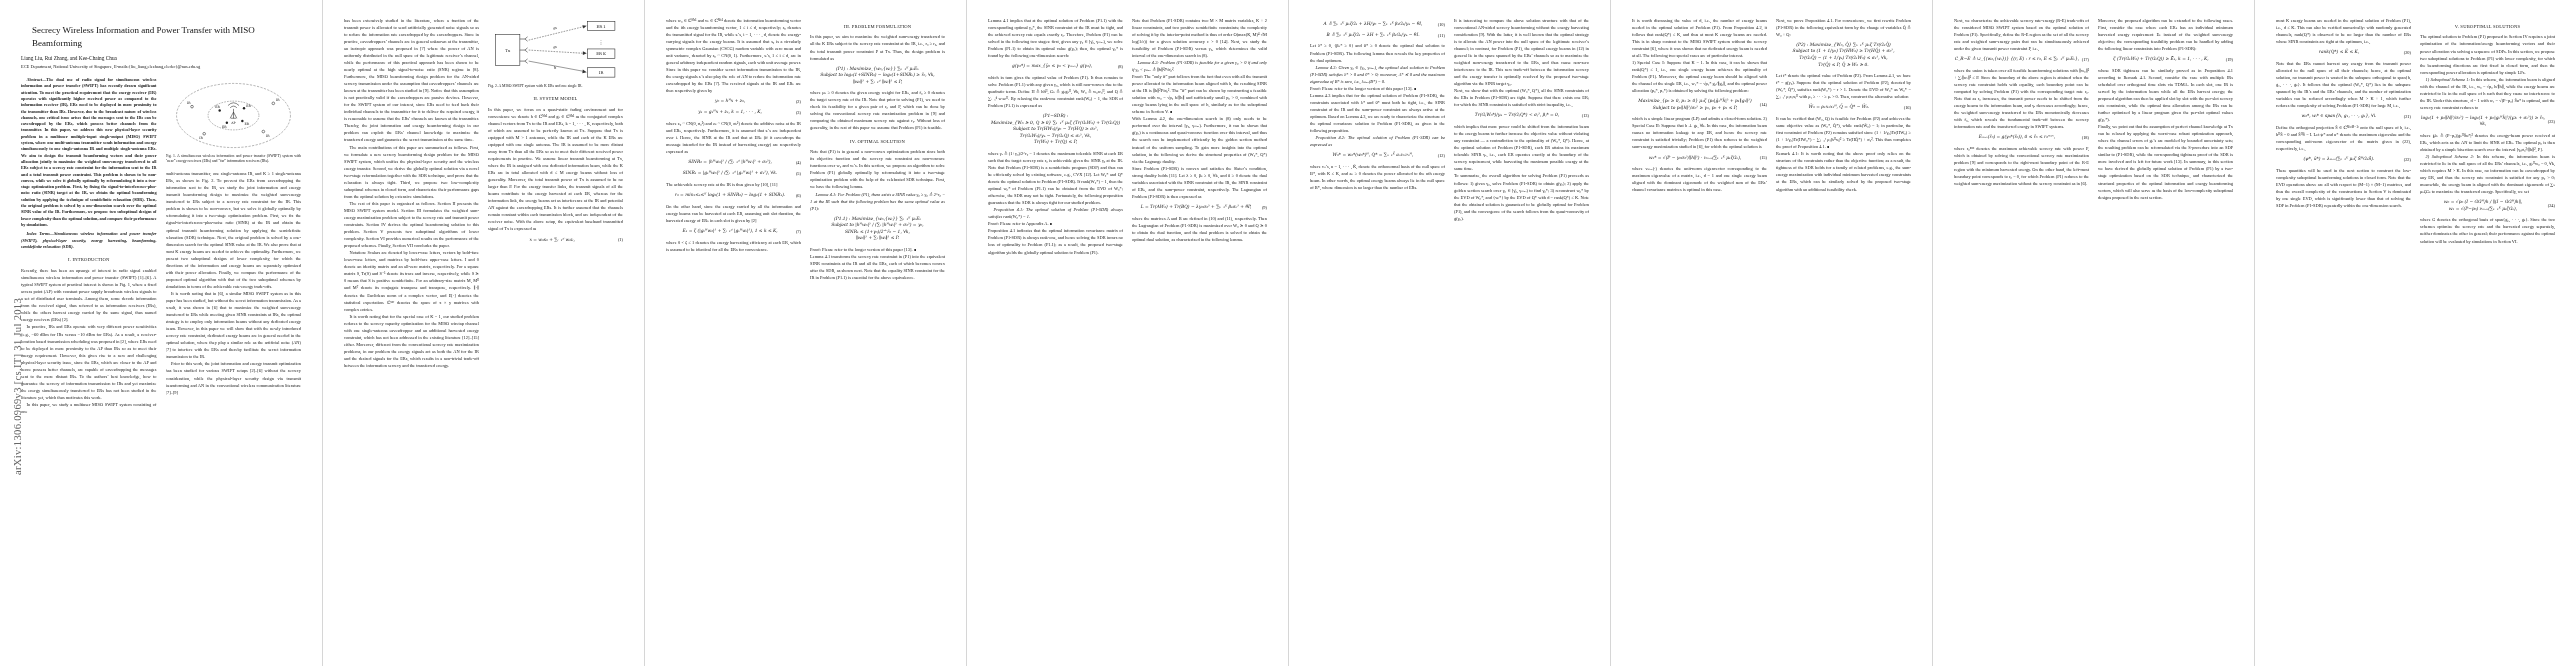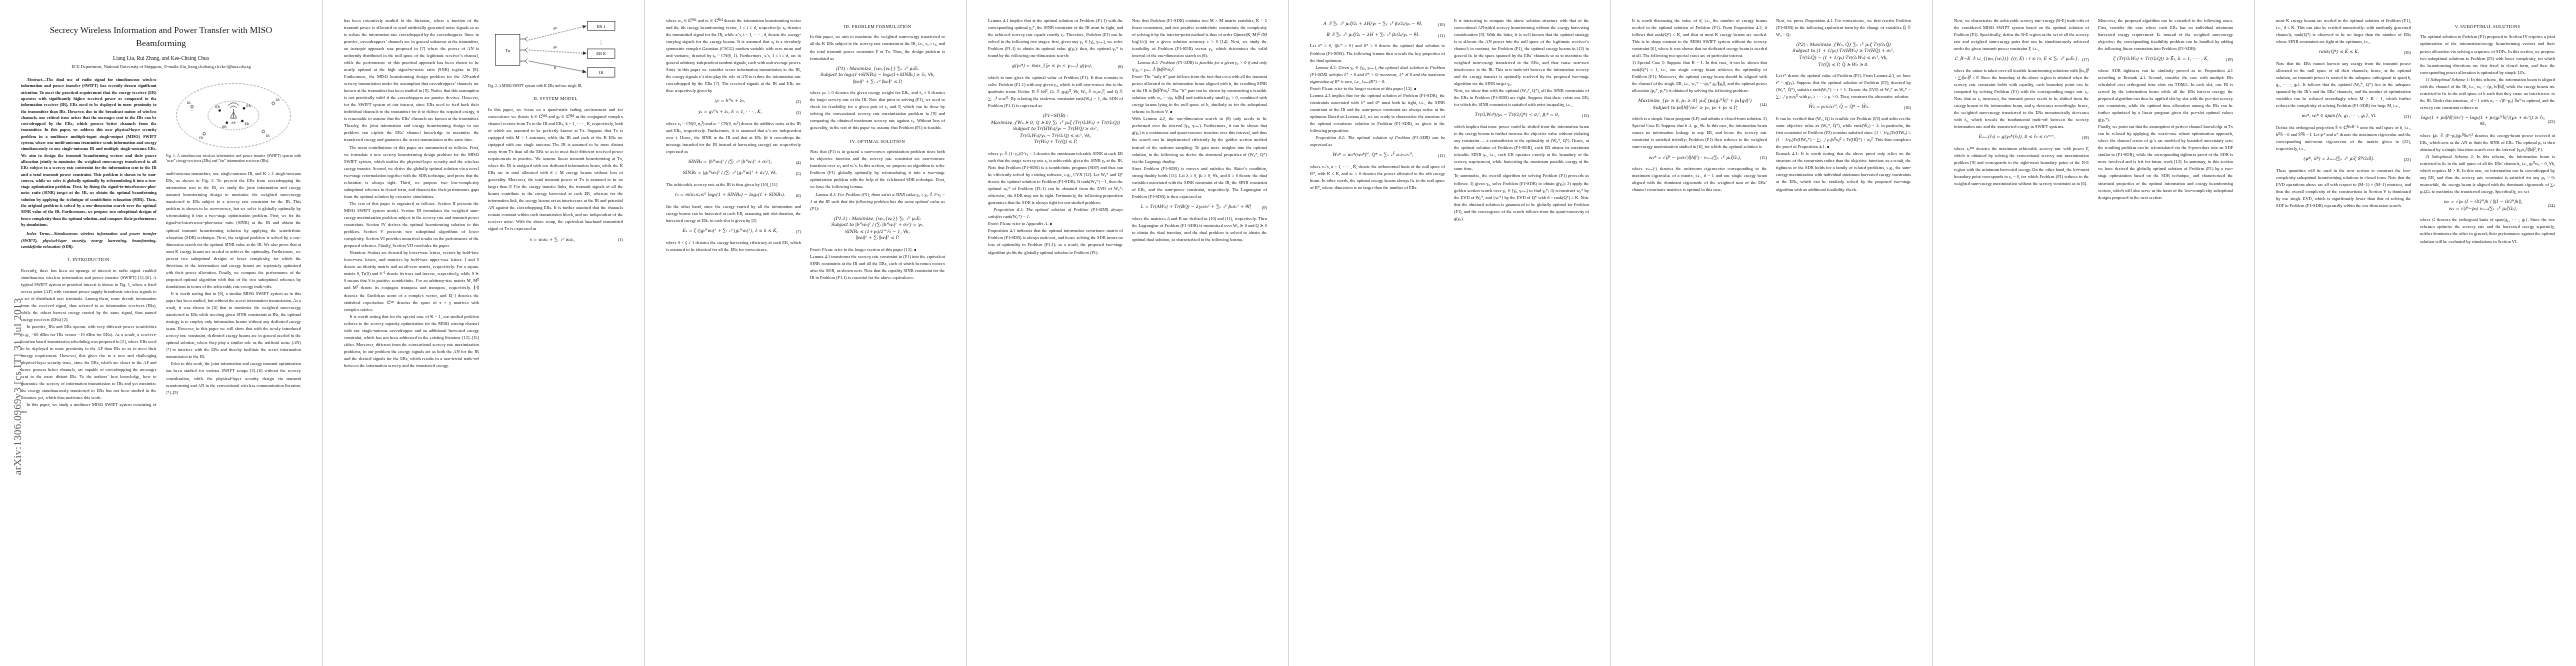--- a/index.html
+++ b/index.html
@@ -2,21 +2,21 @@
 <html lang="en" style="font-size:9px"><head>
 <meta charset="utf-8">
 <style>
   * { margin:0; padding:0; box-sizing:border-box; }
   html,body { width:2576px; height:667px; }
   body { background:#ffffff; font-family:"Liberation Serif","DejaVu Serif",serif; color:#141414; }
   #spread { display:flex; width:2576px; height:667px; }
   .page { position:relative; flex:0 0 12.5%; height:667px; background:#fff; padding:16.7px 21px 14.5px 21px;
           overflow:hidden; display:flex; flex-direction:column; }
   .page + .page { border-left:0.6px solid #d6d6d6; }
-  .titleblock { text-align:center; padding-top:7.8px; margin-bottom:7.8px; }
+  .titleblock { text-align:left; padding-top:7.8px; margin-bottom:7.8px; }
   .title { font-size:9px; line-height:1.35; margin:0 11px 6.7px 11px; }
   .authors { font-size:5.3px; margin-bottom:2.8px; }
   .affil { font-size:4.4px; }
   .arxiv { position:absolute; left:12.2px; top:475px; transform:rotate(-90deg); transform-origin:0 0;
            white-space:nowrap; font-size:10.6px; color:#666; letter-spacing:0.3px;
            font-family:"Liberation Serif","DejaVu Serif",serif; }
   .cols { display:flex; gap:9px; flex:1; min-height:0; }
   .col { flex:1 1 0; min-width:0; overflow:hidden; text-align:justify; font-size:4.4px; line-height:1.6;
          hyphens:auto; -webkit-hyphens:auto; }
   .para { text-indent:5.6px; }

